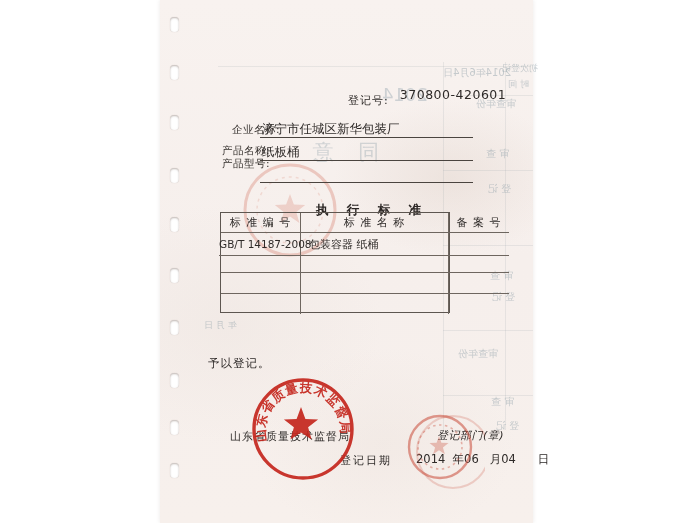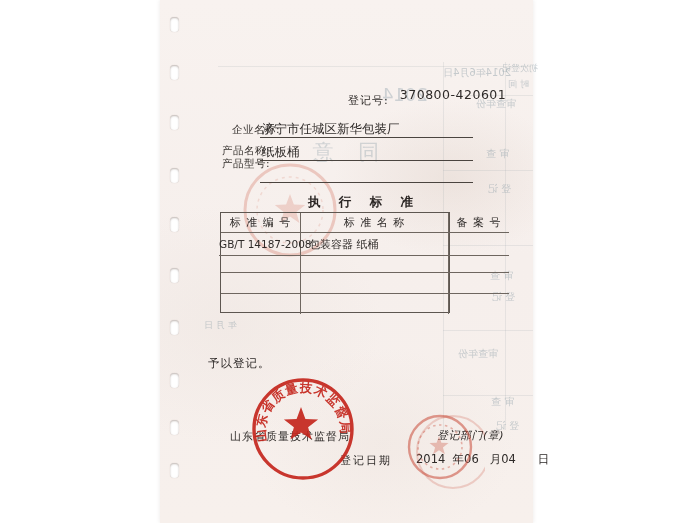--- a/index.html
+++ b/index.html
@@ -39,21 +39,21 @@
   }
   .regline{position:absolute;top:84px;left:188px;white-space:nowrap;}
   .reg-label{font-size:11px;position:relative;top:5px;letter-spacing:1px;}
   .reg-value{font-size:12.5px;margin-left:6px;letter-spacing:.5px;}
   .field-label{position:absolute;font-size:10.5px;letter-spacing:.5px;color:#35302d;}
   .field-line{
     position:absolute;left:100px;width:211px;border-bottom:1px solid #4a443f;
     font-size:12.5px;padding-left:2px;white-space:nowrap;overflow:visible;
   }
   .sec-title{
-    position:absolute;left:60px;top:194px;width:288px;text-align:center;margin:0;
+    position:absolute;left:60px;top:194px;width:288px;text-align:center;margin:8px;
     font-size:12.5px;font-weight:600;letter-spacing:7px;color:#2b2624;
   }
   
   .std-table{
     position:absolute;left:60px;top:212px;width:230px;height:101px;
     display:grid;grid-template-columns:80px 148px 60px;
     grid-template-rows:20px 23px 17px 21px 20px;
     border:1.4px solid #5d5650;box-sizing:border-box;background:transparent;
   }
   .std-cell{

